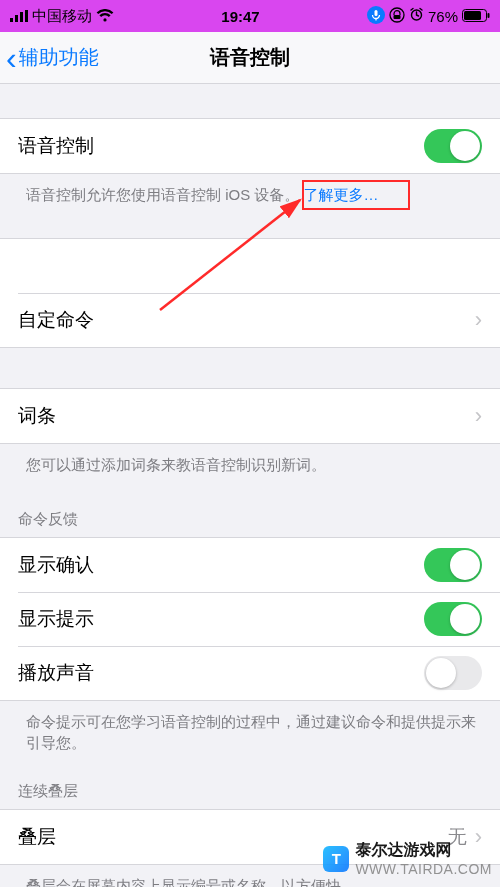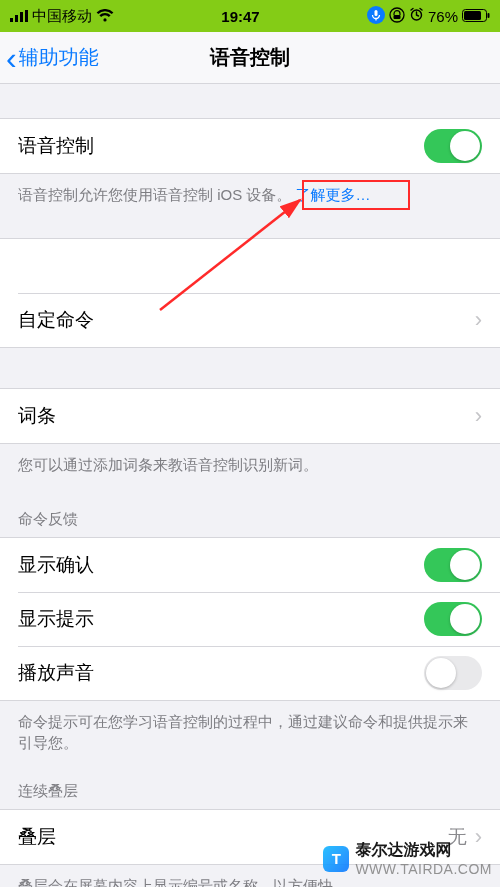--- a/index.html
+++ b/index.html
@@ -1,31 +1,31 @@
 <!DOCTYPE html>
 <html><head>
 <meta charset="utf-8">
 <style>
   * { box-sizing: border-box; margin: 0; padding: 0; -webkit-font-smoothing: antialiased; }
   html, body { width: 500px; height: 887px; font-family: -apple-system, "Helvetica Neue", Arial, sans-serif; background: #f2f2f6; overflow: hidden; position: relative; }
-  .status-bar { height: 28px; display: flex; align-items: center; justify-content: space-between; padding: 16px 10px; font-size: 15px; font-weight: 500; background: #84cc16; }
+  .status-bar { height: 28px; display: flex; align-items: center; justify-content: space-between; padding: 16px 10px; font-size: 15px; font-weight: 500; background: #d946ef; }
   .status-left { display: flex; align-items: center; gap: 4px; }
   .status-right { display: flex; align-items: center; gap: 4px; }
   .nav-bar { height: 52px; display: flex; align-items: center; background: #f8f8fa; border-bottom: 1px solid #d6d6db; position: relative; }
   .back { display: flex; align-items: center; color: #0a7aff; font-size: 20px; padding-left: 6px; }
   .back .chev { font-size: 32px; line-height: 1; font-weight: 300; margin-right: 2px; }
   .nav-title { position: absolute; left: 0; right: 0; text-align: center; font-size: 20px; font-weight: 600; color: #000; pointer-events: none; }
 
   .group { background: #fff; border-top: 1px solid #d6d6db; border-bottom: 1px solid #d6d6db; }
   .row { min-height: 54px; display: flex; align-items: center; padding: 0 18px; position: relative; font-size: 19px; color: #000; }
   .row + .row::before { content: ""; position: absolute; top: 0; left: 18px; right: 0; height: 1px; background: #d6d6db; }
   .row .label { flex: 1; }
   .row .value { color: #8a8a8e; font-size: 19px; }
   .row .chevron { color: #c5c5c8; font-size: 22px; margin-left: 8px; }
-  .footer { font-size: 15px; color: #7d7d82; padding: 10px 18px 14px; line-height: 1.45; }
+  .footer { font-size: 15px; color: #7d7d82; padding: 10px 18px 14px; line-height: 1.45; margin-left: 8px; }
   .header { font-size: 15px; color: #7d7d82; padding: 20px 18px 8px; }
   .link { color: #0a7aff; }
   .gap-sm { height: 34px; }
   .gap-md { height: 40px; }
 
   .switch { width: 58px; height: 34px; border-radius: 17px; position: relative; }
   .switch .knob { position: absolute; top: 2px; width: 30px; height: 30px; border-radius: 50%; background: #fff; box-shadow: 0 1px 3px rgba(0,0,0,.25); }
   .switch.on { background: #34c759; }
   .switch.on .knob { right: 2px; }
   .switch.off { background: #e9e9eb; }

